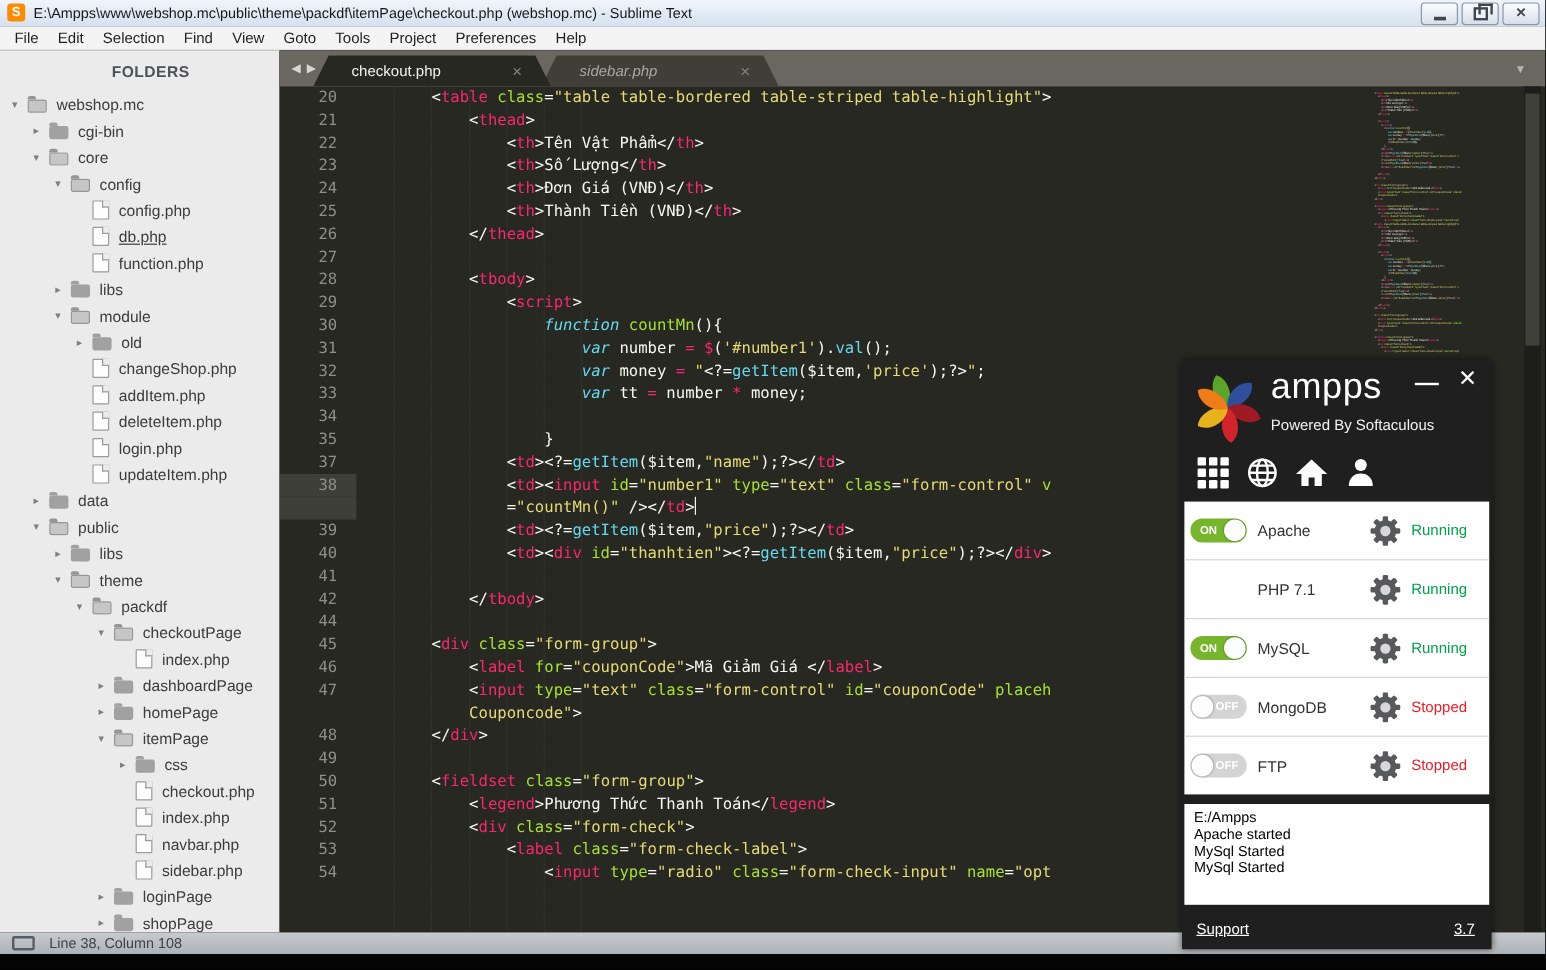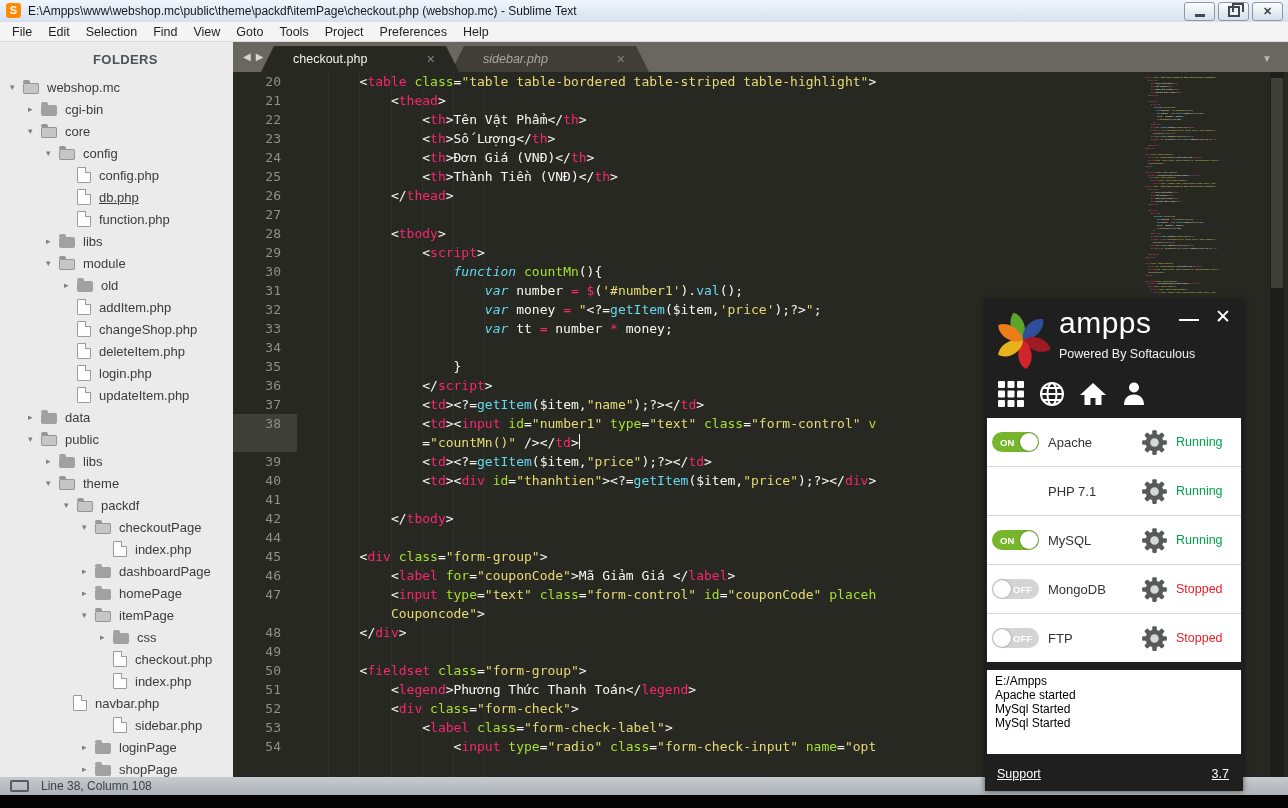--- a/index.html
+++ b/index.html
@@ -178,30 +178,30 @@
           <span>module</span>
         </div>
         <div class="tree-row" style="padding-left: 64px;">
           <span class="arrow">▸</span>
           <span class="ficon folder "></span>
           <span>old</span>
         </div>
         <div class="tree-row" style="padding-left: 64px;">
           <span class="arrow"></span>
           <span class="ficon file"></span>
+          <span>changeShop.php</span>
+        </div>
+        <div class="tree-row" style="padding-left: 64px;">
+          <span class="arrow"></span>
+          <span class="ficon file"></span>
           <span>addItem.php</span>
         </div>
         <div class="tree-row" style="padding-left: 64px;">
           <span class="arrow"></span>
           <span class="ficon file"></span>
-          <span>changeShop.php</span>
-        </div>
-        <div class="tree-row" style="padding-left: 64px;">
-          <span class="arrow"></span>
-          <span class="ficon file"></span>
           <span>deleteItem.php</span>
         </div>
         <div class="tree-row" style="padding-left: 64px;">
           <span class="arrow"></span>
           <span class="ficon file"></span>
           <span>login.php</span>
         </div>
         <div class="tree-row" style="padding-left: 64px;">
           <span class="arrow"></span>
           <span class="ficon file"></span>
@@ -265,21 +265,21 @@
         <div class="tree-row" style="padding-left: 100px;">
           <span class="arrow"></span>
           <span class="ficon file"></span>
           <span>checkout.php</span>
         </div>
         <div class="tree-row" style="padding-left: 100px;">
           <span class="arrow"></span>
           <span class="ficon file"></span>
           <span>index.php</span>
         </div>
-        <div class="tree-row" style="padding-left: 60px;">
+        <div class="tree-row" style="padding-left: 100px;">
           <span class="arrow"></span>
           <span class="ficon file"></span>
           <span>navbar.php</span>
         </div>
         <div class="tree-row" style="padding-left: 100px;">
           <span class="arrow"></span>
           <span class="ficon file"></span>
           <span>sidebar.php</span>
         </div>
         <div class="tree-row" style="padding-left: 82px;">
@@ -321,21 +321,20 @@
           <div class="code-row"><span class="gutter">26</span><span class="code-text"><span class="tk-p">            &lt;/</span><span class="tk-t">thead</span><span class="tk-p">&gt;</span></span></div>
           <div class="code-row"><span class="gutter">27</span><span class="code-text"></span></div>
           <div class="code-row"><span class="gutter">28</span><span class="code-text"><span class="tk-p">            &lt;</span><span class="tk-t">tbody</span><span class="tk-p">&gt;</span></span></div>
           <div class="code-row"><span class="gutter">29</span><span class="code-text"><span class="tk-p">                &lt;</span><span class="tk-t">script</span><span class="tk-p">&gt;</span></span></div>
           <div class="code-row"><span class="gutter">30</span><span class="code-text"><span class="tk-p">                    </span><span class="tk-k">function</span><span class="tk-p"> </span><span class="tk-f">countMn</span><span class="tk-p">(){</span></span></div>
           <div class="code-row"><span class="gutter">31</span><span class="code-text"><span class="tk-p">                        </span><span class="tk-k">var</span><span class="tk-p"> number </span><span class="tk-o">=</span><span class="tk-p"> </span><span class="tk-o">$</span><span class="tk-p">(</span><span class="tk-s">'#number1'</span><span class="tk-p">).</span><span class="tk-c">val</span><span class="tk-p">();</span></span></div>
           <div class="code-row"><span class="gutter">32</span><span class="code-text"><span class="tk-p">                        </span><span class="tk-k">var</span><span class="tk-p"> money </span><span class="tk-o">=</span><span class="tk-p"> </span><span class="tk-s">"</span><span class="tk-p">&lt;?=</span><span class="tk-c">getItem</span><span class="tk-p">($item,</span><span class="tk-s">'price'</span><span class="tk-p">);?&gt;</span><span class="tk-s">"</span><span class="tk-p">;</span></span></div>
           <div class="code-row"><span class="gutter">33</span><span class="code-text"><span class="tk-p">                        </span><span class="tk-k">var</span><span class="tk-p"> tt </span><span class="tk-o">=</span><span class="tk-p"> number </span><span class="tk-o">*</span><span class="tk-p"> money;</span></span></div>
           <div class="code-row"><span class="gutter">34</span></div>
           <div class="code-row"><span class="gutter">35</span><span class="code-text"><span class="tk-p">                    }</span></span></div>
-          <div class="code-row"><span class="gutter">36</span><span class="code-text"><span class="tk-p">                &lt;/</span><span class="tk-t">script</span><span class="tk-p">&gt;</span></span></div>
           <div class="code-row"><span class="gutter">37</span><span class="code-text"><span class="tk-p">                &lt;</span><span class="tk-t">td</span><span class="tk-p">&gt;&lt;?=</span><span class="tk-c">getItem</span><span class="tk-p">($item,</span><span class="tk-s">"name"</span><span class="tk-p">);?&gt;&lt;/</span><span class="tk-t">td</span><span class="tk-p">&gt;</span></span></div>
           <div class="code-row"><span class="gutter hl">38</span><span class="code-text"><span class="tk-p">                &lt;</span><span class="tk-t">td</span><span class="tk-p">&gt;&lt;</span><span class="tk-t">input</span><span class="tk-p"> </span><span class="tk-a">id</span><span class="tk-p">=</span><span class="tk-s">"number1"</span><span class="tk-p"> </span><span class="tk-a">type</span><span class="tk-p">=</span><span class="tk-s">"text"</span><span class="tk-p"> </span><span class="tk-a">class</span><span class="tk-p">=</span><span class="tk-s">"form-control"</span><span class="tk-p"> </span><span class="tk-a">v</span></span></div>
           <div class="code-row"><span class="gutter hl"></span><span class="code-text"><span class="tk-p">                =</span><span class="tk-s">"countMn()"</span><span class="tk-p"> /&gt;&lt;/</span><span class="tk-t">td</span><span class="tk-p">&gt;</span><span class="caret"></span></span></div>
           <div class="code-row"><span class="gutter">39</span><span class="code-text"><span class="tk-p">                &lt;</span><span class="tk-t">td</span><span class="tk-p">&gt;&lt;?=</span><span class="tk-c">getItem</span><span class="tk-p">($item,</span><span class="tk-s">"price"</span><span class="tk-p">);?&gt;&lt;/</span><span class="tk-t">td</span><span class="tk-p">&gt;</span></span></div>
           <div class="code-row"><span class="gutter">40</span><span class="code-text"><span class="tk-p">                &lt;</span><span class="tk-t">td</span><span class="tk-p">&gt;&lt;</span><span class="tk-t">div</span><span class="tk-p"> </span><span class="tk-a">id</span><span class="tk-p">=</span><span class="tk-s">"thanhtien"</span><span class="tk-p">&gt;&lt;?=</span><span class="tk-c">getItem</span><span class="tk-p">($item,</span><span class="tk-s">"price"</span><span class="tk-p">);?&gt;&lt;/</span><span class="tk-t">div</span><span class="tk-p">&gt;</span></span></div>
           <div class="code-row"><span class="gutter">41</span><span class="code-text"></span></div>
           <div class="code-row"><span class="gutter">42</span><span class="code-text"><span class="tk-p">            &lt;/</span><span class="tk-t">tbody</span><span class="tk-p">&gt;</span></span></div>
           <div class="code-row"><span class="gutter">44</span><span class="code-text"></span></div>
           <div class="code-row"><span class="gutter">45</span><span class="code-text"><span class="tk-p">        &lt;</span><span class="tk-t">div</span><span class="tk-p"> </span><span class="tk-a">class</span><span class="tk-p">=</span><span class="tk-s">"form-group"</span><span class="tk-p">&gt;</span></span></div>
           <div class="code-row"><span class="gutter">46</span><span class="code-text"><span class="tk-p">            &lt;</span><span class="tk-t">label</span><span class="tk-p"> </span><span class="tk-a">for</span><span class="tk-p">=</span><span class="tk-s">"couponCode"</span><span class="tk-p">&gt;Mã Giảm Giá &lt;/</span><span class="tk-t">label</span><span class="tk-p">&gt;</span></span></div>

